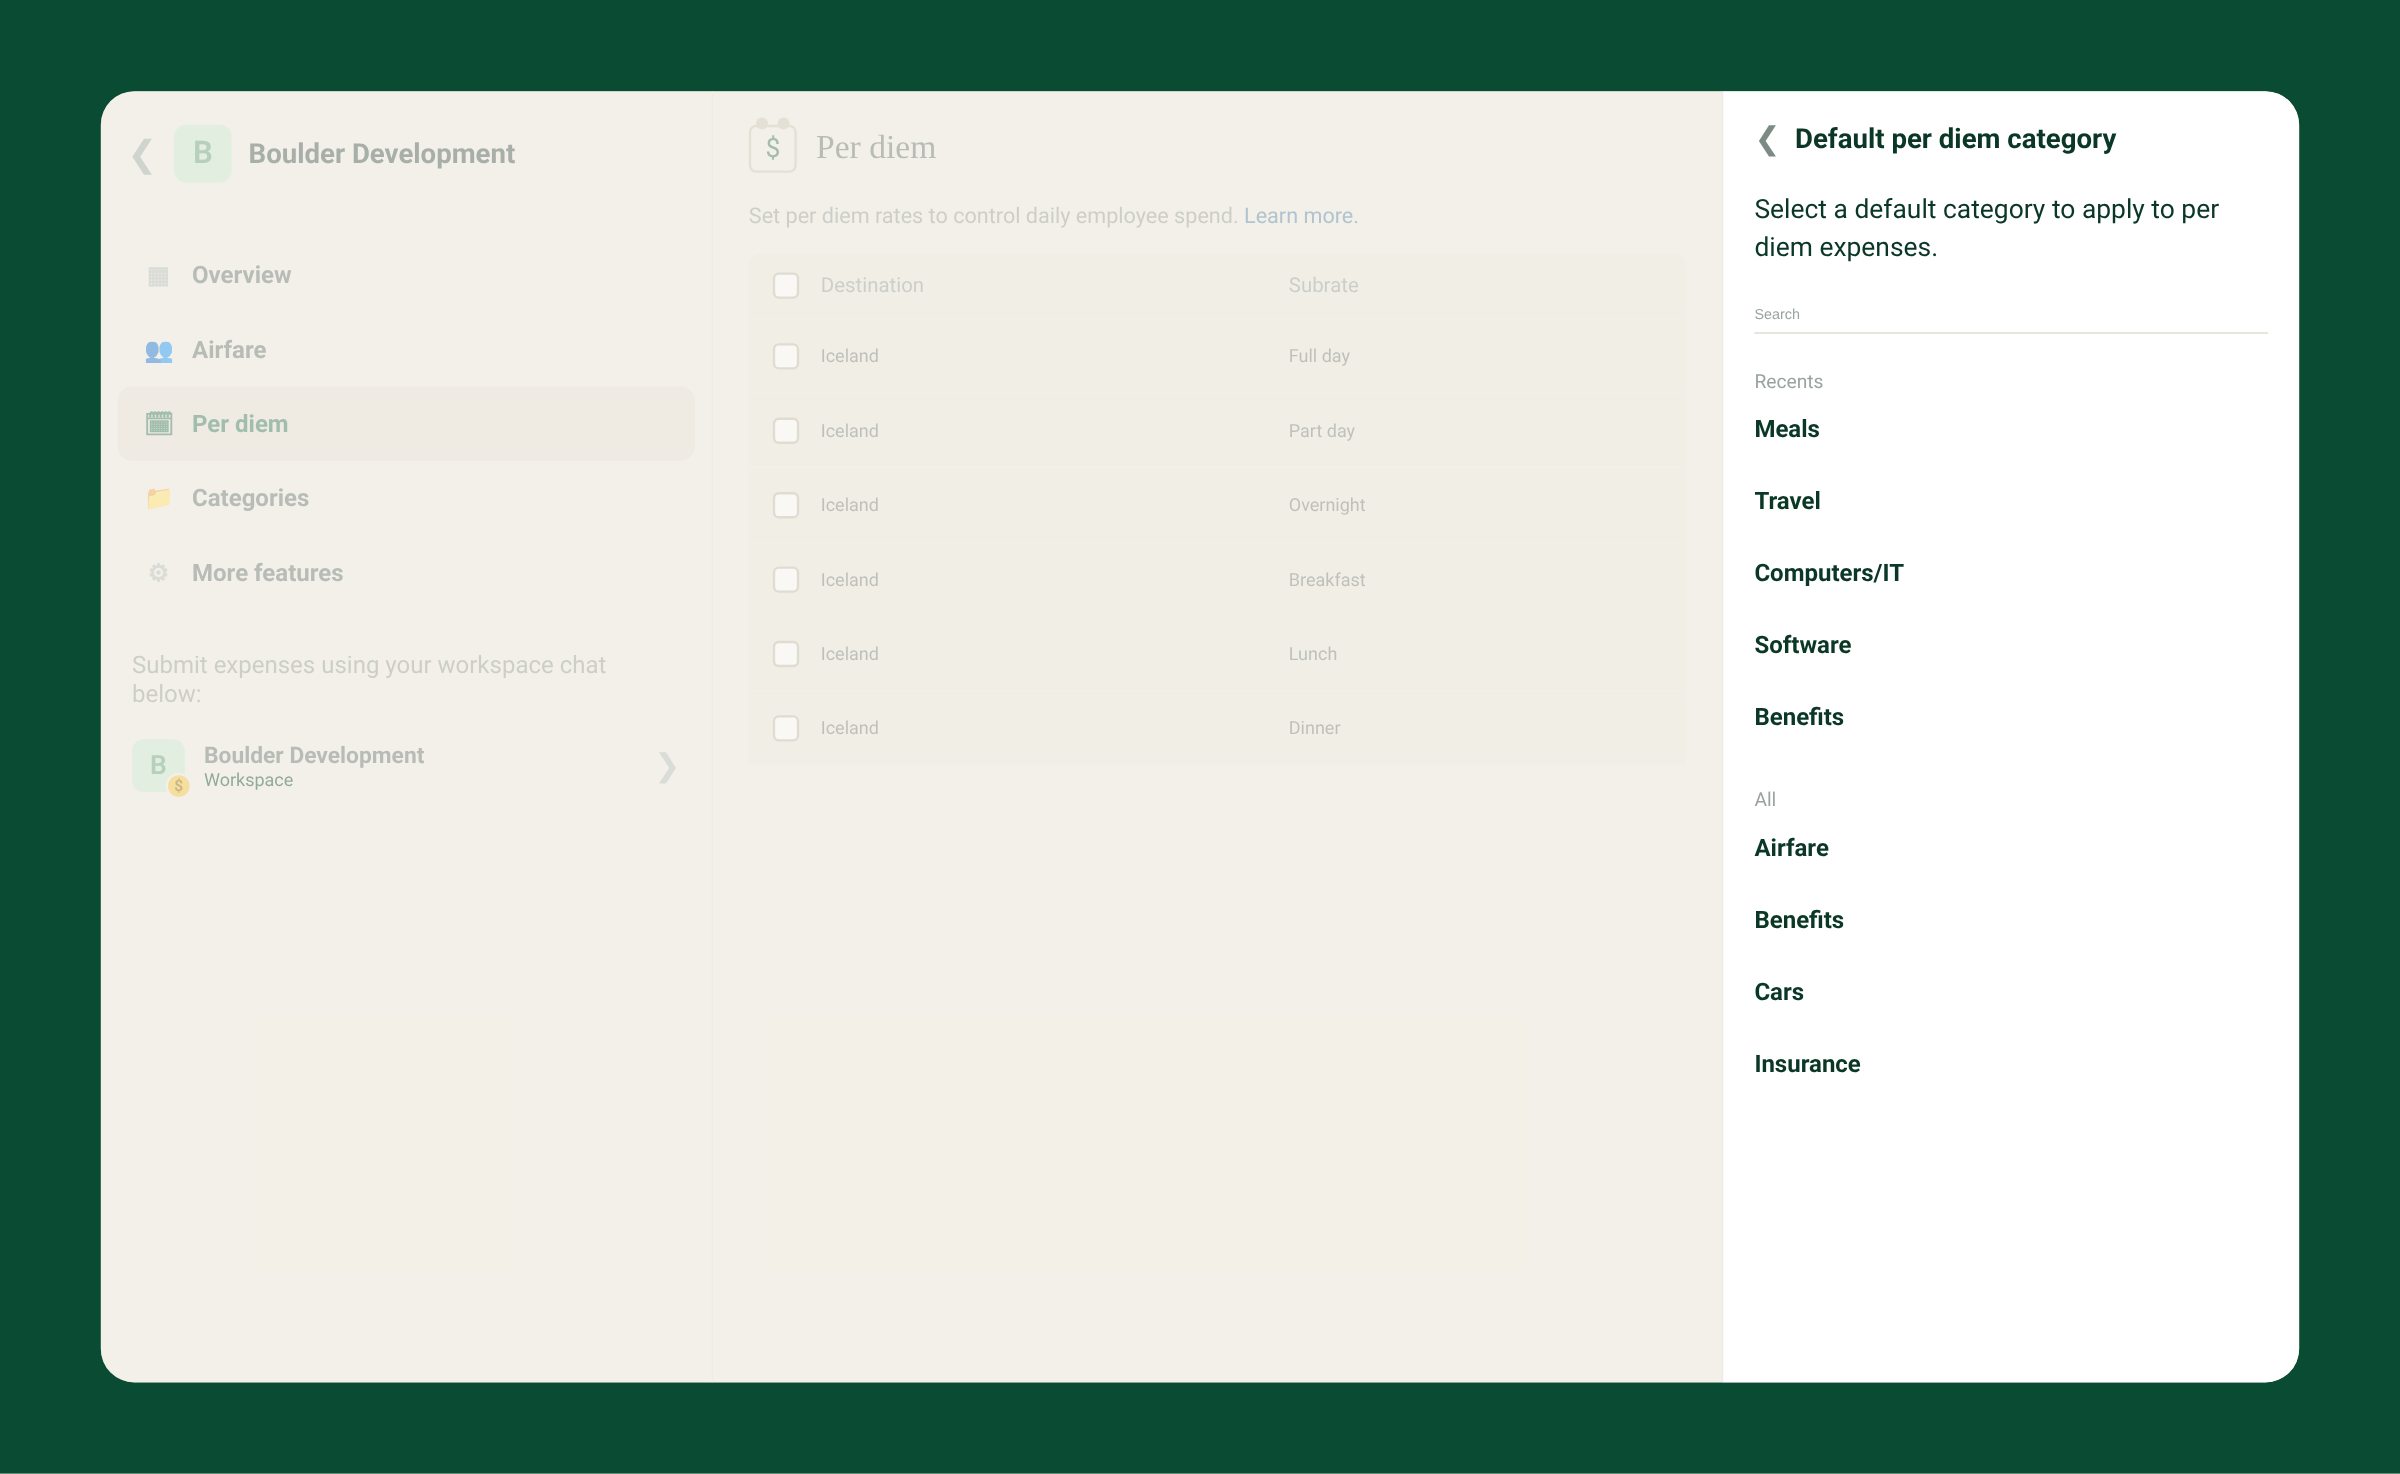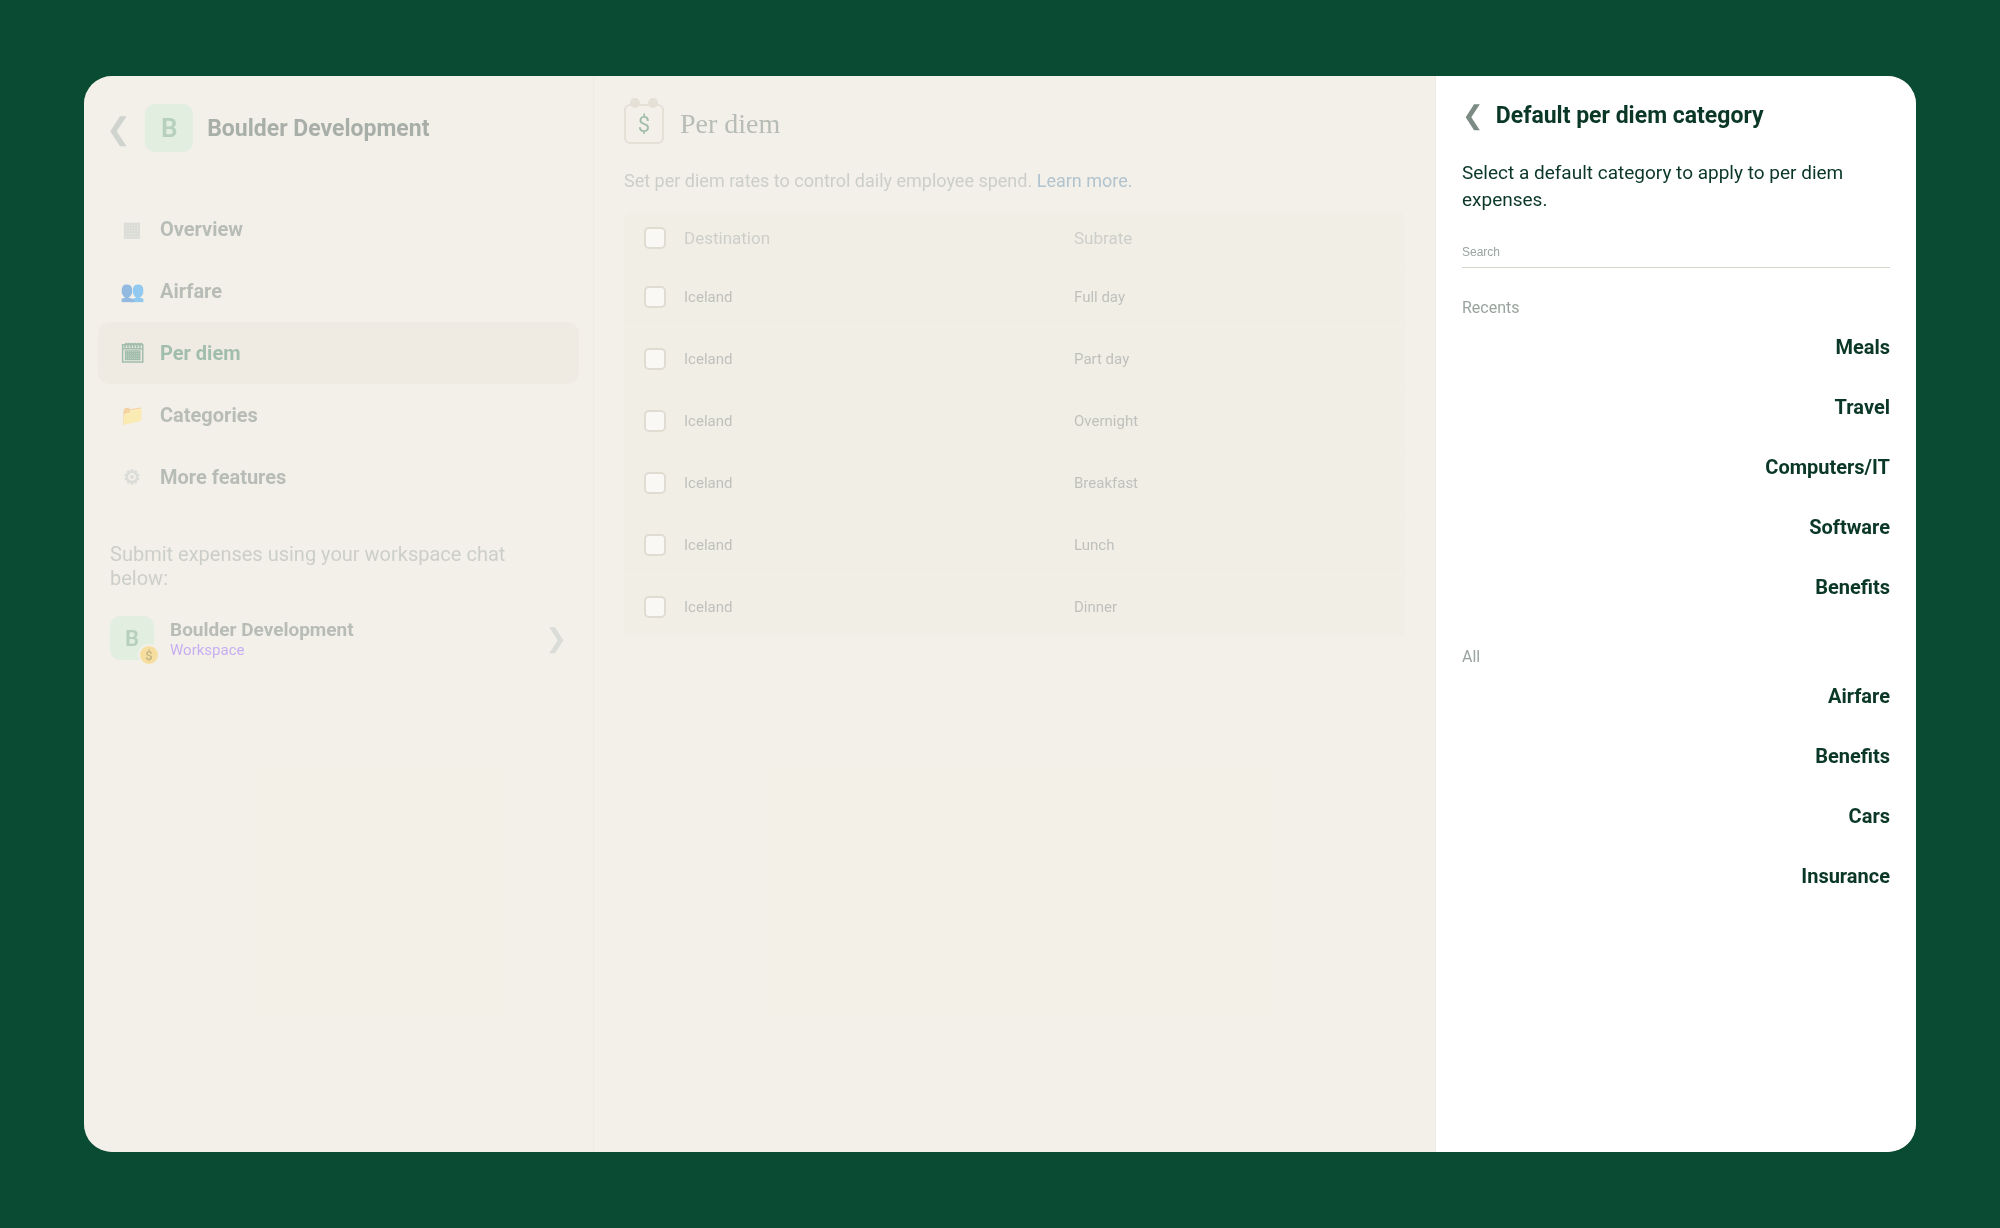--- a/index.html
+++ b/index.html
@@ -105,21 +105,21 @@
     font-size:22px; font-weight:600;
   }
   .coin-badge {
     position:absolute; right:-6px; bottom:-6px;
     width:22px; height:22px; border-radius:50%;
     background:#f5c542; border:2px solid #f0ede4;
     display:flex; align-items:center; justify-content:center;
     font-size:13px; color:#8a6d0b;
   }
   .ws-chat-title { font-size:19px; font-weight:700; color:#6d7b76; }
-  .ws-chat-sub { font-size:15px; color:#8b5cf6; }
+  .ws-chat-sub { font-size:15px; color:#14532d; }
   .chev-right { font-size:26px; color:#b9c1bc; }
 
   
   .main {
     flex:1;
     padding: 28px 30px;
     color:#6d7b76;
     border-right: 1px solid #e6e2d8;
   }
   .main-header { display:flex; align-items:center; gap:16px; }
@@ -167,34 +167,33 @@
   .right-panel {
     width:480px; background:#ffffff; padding: 24px 26px;
     color:#0a3726;
     overflow:hidden;
     z-index:2;
     border-radius: 0 28px 28px 0;
   }
   .rp-header { display:flex; align-items:center; gap:12px; }
   .rp-back { font-size:26px; color:#7c8b84; cursor:pointer; }
   .rp-title { font-size:23px; font-weight:700; }
-  .rp-desc { margin-top:30px; font-size:19px; line-height:1.4; color:#0a3726; }
+  .rp-desc { margin-top:30px; font-size:22px; line-height:1.4; color:#0a3726; }
   .rp-search {
     width:100%; margin-top:24px; border:0; border-bottom:1px solid #d8d4c8;
     font-size:12px; padding:8px 0; outline:none; background:transparent;
     color:#0a3726;
   }
   .rp-search::placeholder{ color:#9aa49e; }
   .section-label { margin-top:30px; font-size:16px; color:#9aa49e; }
   .cat-list { }
   .cat-item {
     padding:18px 0 18px 0;
     font-size:20px; font-weight:700;
     cursor:pointer;
-    text-align:right;
   }
 </style>
 </head>
 <body>
 
 <div class="app-window">
 
   <div class="sidebar">
     <div class="sidebar-header">
       <span class="back-chevron">❮</span>

